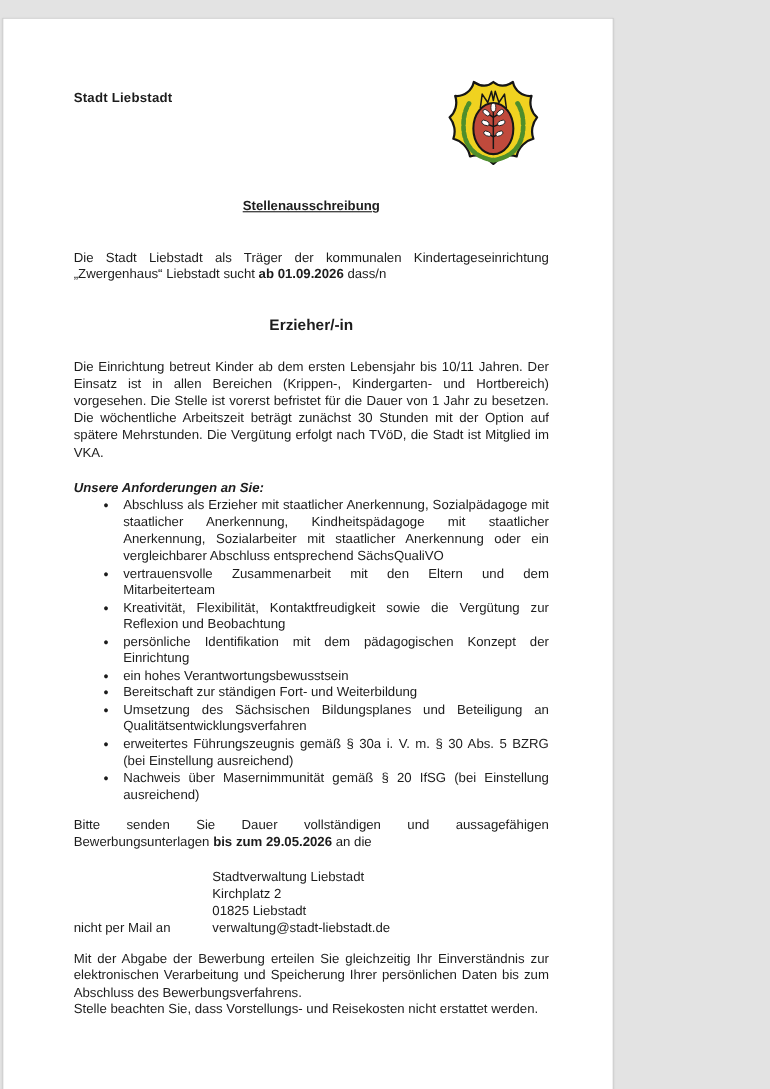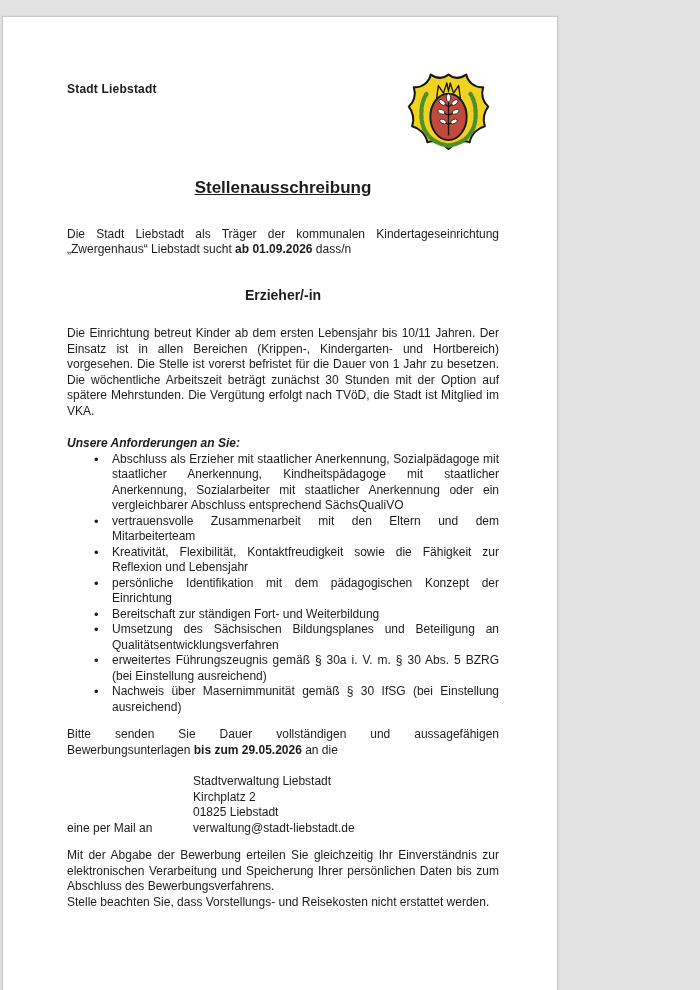--- a/index.html
+++ b/index.html
@@ -30,21 +30,21 @@
     align-items: flex-start;
   }
   .sender {
     font-weight: bold;
     margin-top: 10px;
     letter-spacing: 0.2px;
   }
   .crest { width: 85px; height: 88px; margin-right: 8px; }
   .doc-title {
     text-align: center;
-    font-size: 17px;
+    font-size: 12px;
     font-weight: bold;
     text-decoration: underline;
     margin-top: 20px;
   }
   .intro { margin-top: 31px; text-align: justify; }
   .position-title {
     text-align: center;
     font-size: 14px;
     font-weight: bold;
     margin-top: 30px;
@@ -114,38 +114,39 @@
 
     <div class="position-title">Erzieher/-in</div>
 
     <p class="description">Die Einrichtung betreut Kinder ab dem ersten Lebensjahr bis 10/11 Jahren. Der Einsatz ist in allen Bereichen (Krippen-, Kindergarten- und Hortbereich) vorgesehen. Die Stelle ist vorerst befristet für die Dauer von 1 Jahr zu besetzen. Die wöchentliche Arbeitszeit beträgt zunächst 30 Stunden mit der Option auf spätere Mehrstunden. Die Vergütung erfolgt nach TVöD, die Stadt ist Mitglied im VKA.</p>
 
     <div class="req-heading">Unsere Anforderungen an Sie:</div>
 
     <ul class="req-list">
         <li>Abschluss als Erzieher mit staatlicher Anerkennung, Sozialpädagoge mit staatlicher Anerkennung, Kindheitspädagoge mit staatlicher Anerkennung, Sozialarbeiter mit staatlicher Anerkennung oder ein vergleichbarer Abschluss entsprechend SächsQualiVO</li>
         <li>vertrauensvolle Zusammenarbeit mit den Eltern und dem Mitarbeiterteam</li>
-        <li>Kreativität, Flexibilität, Kontaktfreudigkeit sowie die Fähigkeit zur Reflexion und Lebensjahr</li>
+        <li>Kreativität, Flexibilität, Kontaktfreudigkeit sowie die Vergütung zur Reflexion und Beobachtung</li>
         <li>persönliche Identifikation mit dem pädagogischen Konzept der Einrichtung</li>
+        <li>ein hohes Verantwortungsbewusstsein</li>
         <li>Bereitschaft zur ständigen Fort- und Weiterbildung</li>
         <li>Umsetzung des Sächsischen Bildungsplanes und Beteiligung an Qualitätsentwicklungsverfahren</li>
         <li>erweitertes Führungszeugnis gemäß § 30a i. V. m. § 30 Abs. 5 BZRG (bei Einstellung ausreichend)</li>
-        <li>Nachweis über Masernimmunität gemäß § 30 IfSG (bei Einstellung ausreichend)</li>
+        <li>Nachweis über Masernimmunität gemäß § 20 IfSG (bei Einstellung ausreichend)</li>
       </ul>
 
     <p class="application"><span>Bitte senden Sie Dauer vollständigen und aussagefähigen Bewerbungsunterlagen </span><b>bis zum 29.05.2026</b><span> an die</span></p>
 
     <div class="address-block">
       <div>
           <div class="address-line">Stadtverwaltung Liebstadt</div>
           <div class="address-line">Kirchplatz 2</div>
           <div class="address-line">01825 Liebstadt</div>
         </div>
       <div class="mail-row">
-        <span class="mail-label">eine per Mail an</span>
+        <span class="mail-label">nicht per Mail an</span>
         <span>verwaltung@stadt-liebstadt.de</span>
       </div>
     </div>
 
     <p class="privacy">Mit der Abgabe der Bewerbung erteilen Sie gleichzeitig Ihr Einverständnis zur elektronischen Verarbeitung und Speicherung Ihrer persönlichen Daten bis zum Abschluss des Bewerbungsverfahrens.</p>
     <p>Stelle beachten Sie, dass Vorstellungs- und Reisekosten nicht erstattet werden.</p>
 
   </div>
 </div>
 

